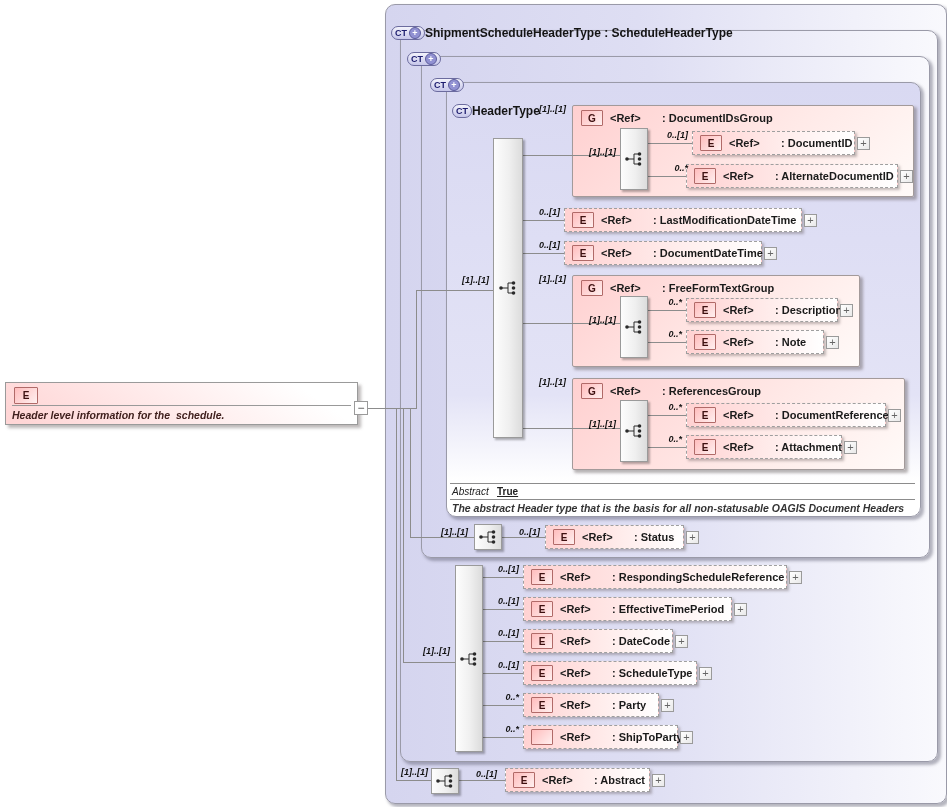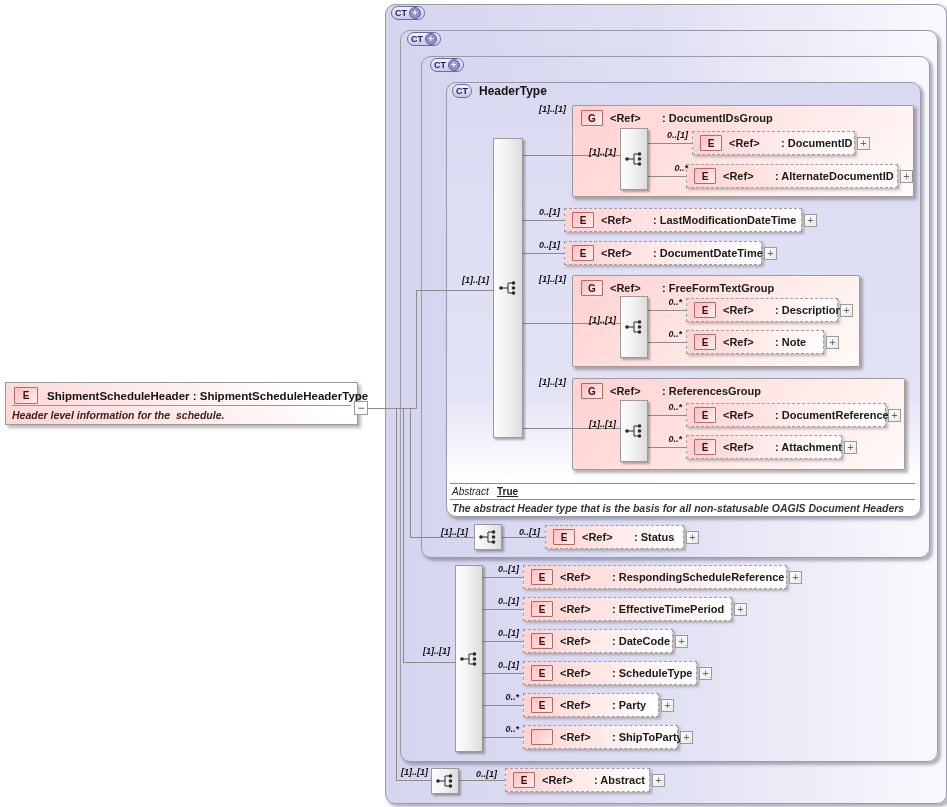--- a/index.html
+++ b/index.html
@@ -3,22 +3,22 @@
 <meta charset="utf-8">
 <style>
   html,body{margin:0;padding:0;background:#fff;}
   .stage{position:relative;width:947px;height:807px;background:#ffffff;overflow:hidden;
          font-family:"Liberation Sans",sans-serif;}
   
   .tbox{position:absolute;border:1px solid #9a9aa8;border-radius:10px;
         box-shadow:2.5px 2.5px 3px rgba(90,90,110,.45);}
   .tbox.lav{background:linear-gradient(90deg,#d5d5ef 0%,#dedef3 45%,#f9f9fd 100%);}
   .tbox.hdr{background:linear-gradient(180deg,#d9d9f2 0%,#e3e3f6 72%,#ffffff 92%);}
-  .tbox-title{position:absolute;display:flex;align-items:center;gap:7px;
-              font-weight:bold;font-size:12px;color:#141414;white-space:nowrap;}
+  .tbox-title{position:absolute;display:flex;align-items:center;gap:0;
+              font-weight:bold;font-size:12px;color:#141414;white-space:nowrap;margin-top:20px;}
   
   .ct-icon{display:inline-flex;align-items:center;height:12px;padding:0 3px;
            border:1px solid #6b6b9e;border-radius:8px;
            background:linear-gradient(180deg,#f3f3fc,#c6c6ea);
            font-weight:bold;font-size:9px;color:#1c1c6e;line-height:1;}
   .ct-plus{display:inline-flex;align-items:center;justify-content:center;
            width:10px;height:10px;margin-left:2px;border-radius:50%;
            background:#9191d2;border:1px solid #5c5c9c;color:#fff;
            font-size:9px;font-weight:bold;line-height:1;}
   
@@ -95,20 +95,21 @@
   <div class="tbox lav" style="left:385px;top:4px;width:560px;height:798px;"></div>
   <div class="tbox lav" style="left:400px;top:30px;width:536px;height:730px;"></div>
   <div class="tbox lav" style="left:421px;top:56px;width:507px;height:500px;"></div>
   <div class="tbox hdr" style="left:446px;top:82px;width:473px;height:433px;"></div>
 
   <div class="tbox-title" style="left:391px;top:6px;">
     <span class="ct-icon">
         <span>CT</span>
         <span class="ct-plus">+</span>
       </span>
+    <span>ShipmentScheduleHeaderType : ScheduleHeaderType</span>
   </div>
   <div class="tbox-title" style="left:407px;top:32px;">
     <span class="ct-icon">
         <span>CT</span>
         <span class="ct-plus">+</span>
       </span>
   </div>
   <div class="tbox-title" style="left:430px;top:58px;">
     <span class="ct-icon">
         <span>CT</span>
@@ -337,20 +338,19 @@
   <div class="plusbox" style="left:734px;top:603px;">+</div>
   <div class="plusbox" style="left:675px;top:635px;">+</div>
   <div class="plusbox" style="left:699px;top:667px;">+</div>
   <div class="plusbox" style="left:661px;top:699px;">+</div>
   <div class="plusbox" style="left:680px;top:731px;">+</div>
   <div class="plusbox" style="left:652px;top:774px;">+</div>
 
   <div class="rootbox">
     <div class="hdr-row">
       <span class="e-icon">E</span>
-      <span class="root-title">ShipmentScheduleHeader : ShipmentScheduleHeaderType</span>
     </div>
     <div class="root-sep"></div>
     <div class="root-ann">Header level information for the  schedule.</div>
   </div>
   <div class="minusbox" style="left:354px;top:401px;">−</div>
 
 </div>
 
 </body></html>

